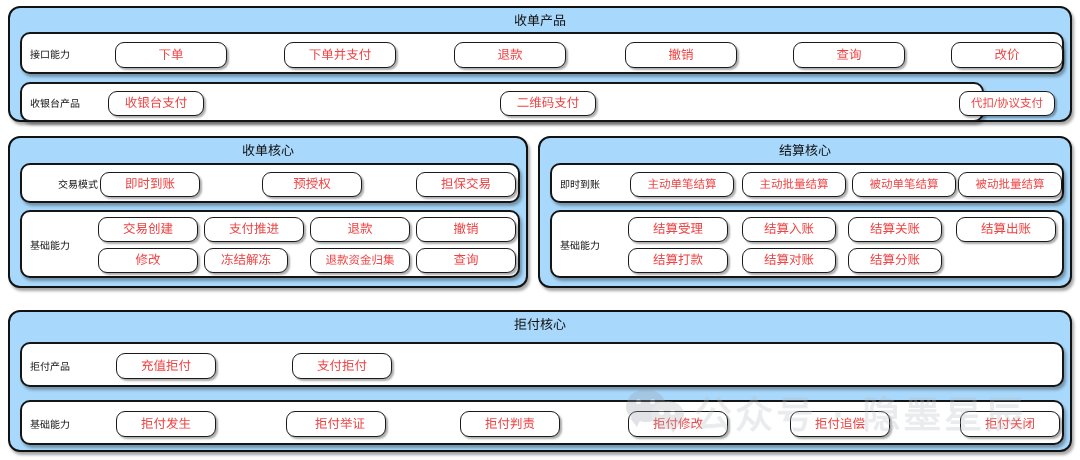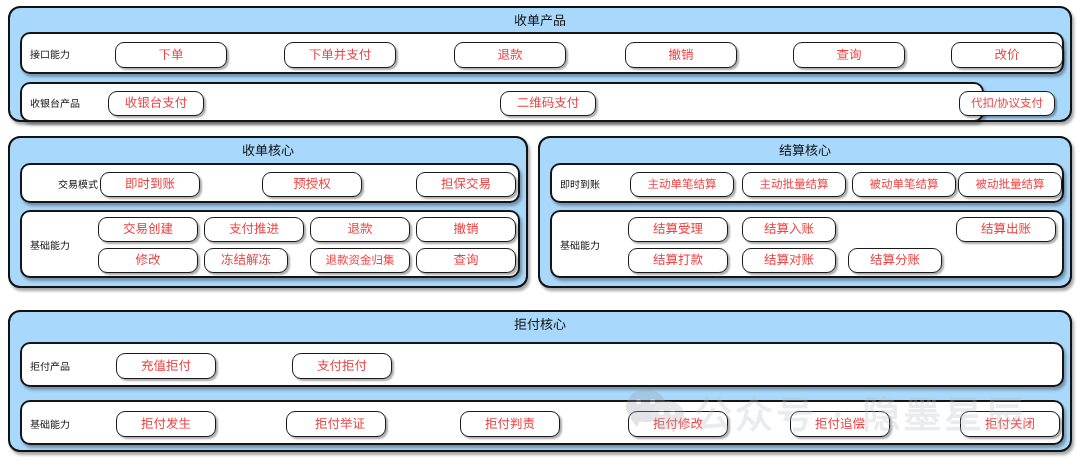--- a/index.html
+++ b/index.html
@@ -203,20 +203,21 @@
       <div class="pill small" style="left:78px; top:7px; width:104px; height:25px;">主动单笔结算</div>
       <div class="pill small" style="left:190px; top:7px; width:104px; height:25px;">主动批量结算</div>
       <div class="pill small" style="left:300px; top:7px; width:104px; height:25px;">被动单笔结算</div>
       <div class="pill small" style="left:406px; top:7px; width:104px; height:25px;">被动批量结算</div>
     </div>
 
     <div class="row" style="left:10px; top:72px; width:514px; height:68px;">
       <div class="row-label" style="top:26px;">基础能力</div>
       <div class="pill" style="left:76px; top:5px; width:100px; height:25px;">结算受理</div>
       <div class="pill" style="left:190px; top:5px; width:94px; height:25px;">结算入账</div>
+      <div class="pill" style="left:296px; top:5px; width:94px; height:25px;">结算关账</div>
       <div class="pill" style="left:404px; top:5px; width:100px; height:25px;">结算出账</div>
       <div class="pill" style="left:76px; top:36px; width:100px; height:25px;">结算打款</div>
       <div class="pill" style="left:190px; top:36px; width:94px; height:25px;">结算对账</div>
       <div class="pill" style="left:296px; top:36px; width:94px; height:25px;">结算分账</div>
     </div>
   </div>
 
   <div class="panel" style="left:8px; top:310px; width:1064px; height:142px;">
     <div class="panel-title">拒付核心</div>
 

